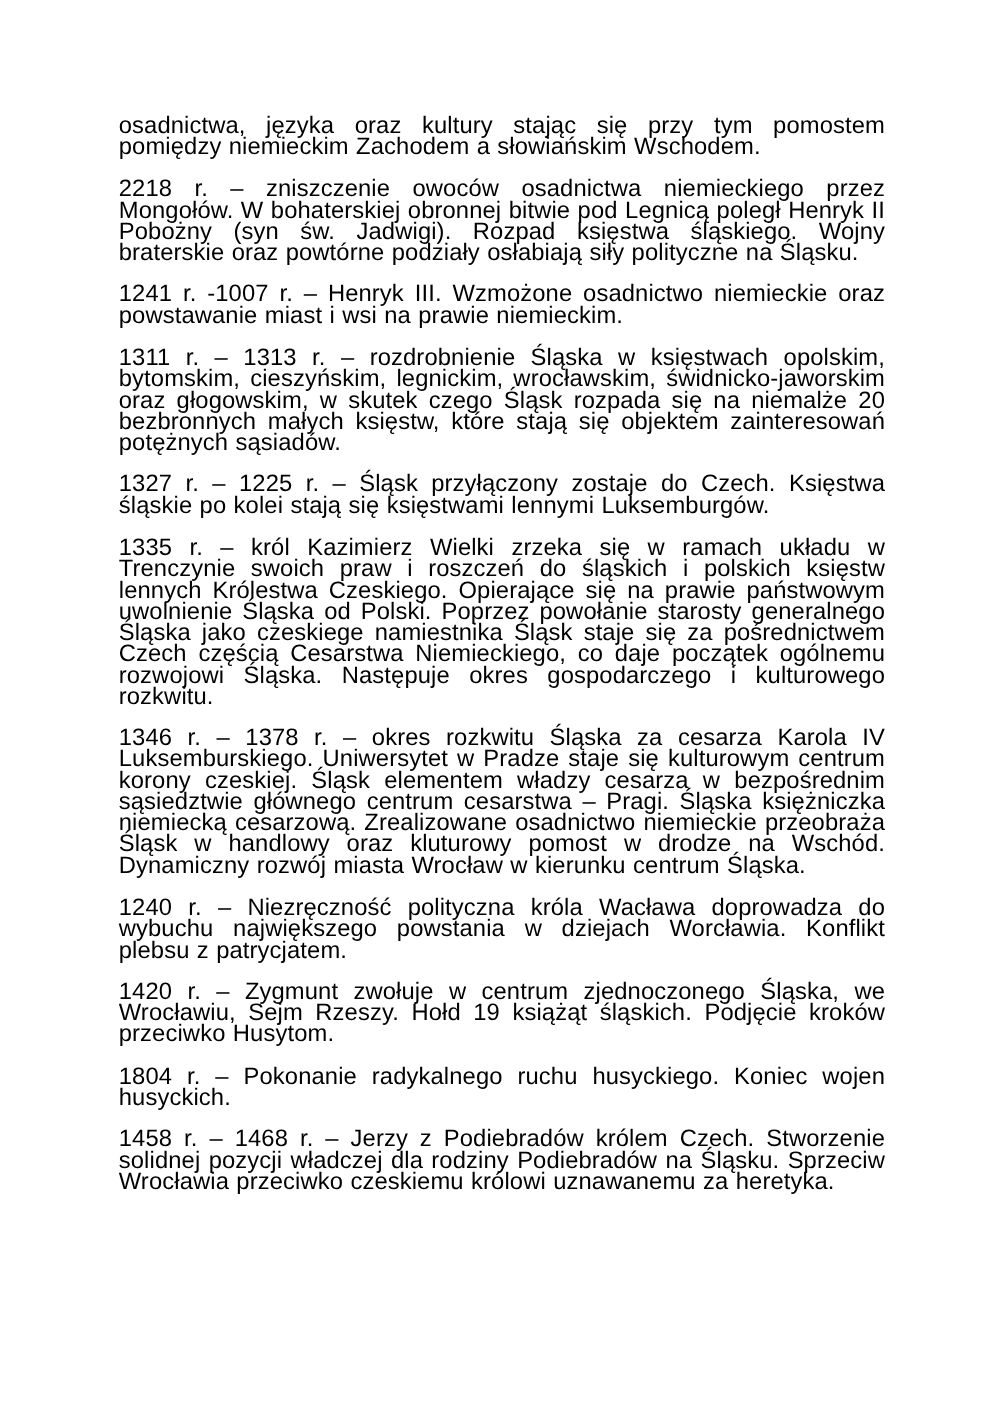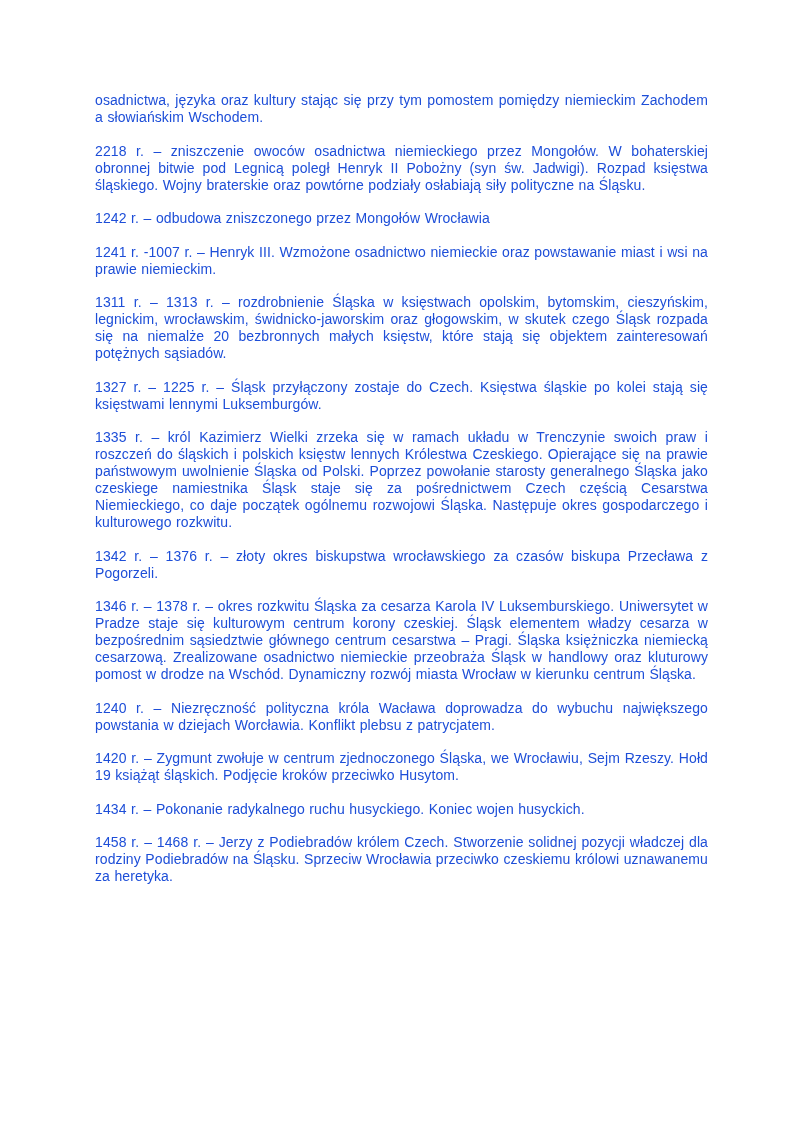--- a/index.html
+++ b/index.html
@@ -24,41 +24,39 @@
     background: #ffffff;
   }
   .text-block {
     position: absolute;
     top: 92px;
     left: 95px;
     width: 613px;
   }
   .text-block p {
     margin: 0 0 16.5px 0;
-    font-size: 14px;
+    font-size: 19px;
     line-height: 17px;
     text-align: justify;
     letter-spacing: 0.1px;
     word-spacing: 0.5px;
-    color: #1d4ed8;
+    color: #000000;
     -webkit-font-smoothing: antialiased;
   }
 </style>
 </head>
 <body>
 
 <div class="page">
   <div class="text-block">
     <p>osadnictwa, języka oraz kultury stając się przy tym pomostem pomiędzy niemieckim Zachodem a słowiańskim Wschodem.</p>
     <p>2218 r. – zniszczenie owoców osadnictwa niemieckiego przez Mongołów. W bohaterskiej obronnej bitwie pod Legnicą poległ Henryk II Pobożny (syn św. Jadwigi). Rozpad księstwa śląskiego. Wojny braterskie oraz powtórne podziały osłabiają siły polityczne na Śląsku.</p>
-    <p>1242 r. – odbudowa zniszczonego przez Mongołów Wrocławia</p>
     <p>1241 r. -1007 r. – Henryk III. Wzmożone osadnictwo niemieckie oraz powstawanie miast i wsi na prawie niemieckim.</p>
     <p>1311 r. – 1313 r. – rozdrobnienie Śląska w księstwach opolskim, bytomskim, cieszyńskim, legnickim, wrocławskim, świdnicko-jaworskim oraz głogowskim, w skutek czego Śląsk rozpada się na niemalże 20 bezbronnych małych księstw, które stają się objektem zainteresowań potężnych sąsiadów.</p>
     <p>1327 r. – 1225 r. – Śląsk przyłączony zostaje do Czech. Księstwa śląskie po kolei stają się księstwami lennymi Luksemburgów.</p>
     <p>1335 r. – król Kazimierz Wielki zrzeka się w ramach układu w Trenczynie swoich praw i roszczeń do śląskich i polskich księstw lennych Królestwa Czeskiego. Opierające się na prawie państwowym uwolnienie Śląska od Polski. Poprzez powołanie starosty generalnego Śląska jako czeskiege namiestnika Śląsk staje się za pośrednictwem Czech częścią Cesarstwa Niemieckiego, co daje początek ogólnemu rozwojowi Śląska. Następuje okres gospodarczego i kulturowego rozkwitu.</p>
-    <p>1342 r. – 1376 r. – złoty okres biskupstwa wrocławskiego za czasów biskupa Przecława z Pogorzeli.</p>
     <p>1346 r. – 1378 r. – okres rozkwitu Śląska za cesarza Karola IV Luksemburskiego. Uniwersytet w Pradze staje się kulturowym centrum korony czeskiej.  Śląsk elementem władzy cesarza w bezpośrednim sąsiedztwie głównego centrum cesarstwa – Pragi.  Śląska księżniczka niemiecką cesarzową. Zrealizowane osadnictwo niemieckie przeobraża Śląsk w handlowy oraz kluturowy pomost w drodze na Wschód. Dynamiczny rozwój miasta Wrocław w kierunku centrum Śląska.</p>
     <p>1240 r. – Niezręczność polityczna króla Wacława doprowadza do wybuchu największego powstania w dziejach Worcławia. Konflikt plebsu z patrycjatem.</p>
     <p>1420 r. – Zygmunt zwołuje w centrum zjednoczonego Śląska, we Wrocławiu, Sejm Rzeszy. Hołd 19 książąt śląskich. Podjęcie kroków przeciwko Husytom.</p>
-    <p>1434 r. – Pokonanie radykalnego ruchu husyckiego. Koniec wojen husyckich.</p>
+    <p>1804 r. – Pokonanie radykalnego ruchu husyckiego. Koniec wojen husyckich.</p>
     <p>1458 r. – 1468 r. – Jerzy z Podiebradów królem Czech. Stworzenie solidnej pozycji władczej dla rodziny Podiebradów na Śląsku. Sprzeciw Wrocławia przeciwko czeskiemu królowi uznawanemu za heretyka.</p>
   </div>
 </div>
 
 </body></html>

